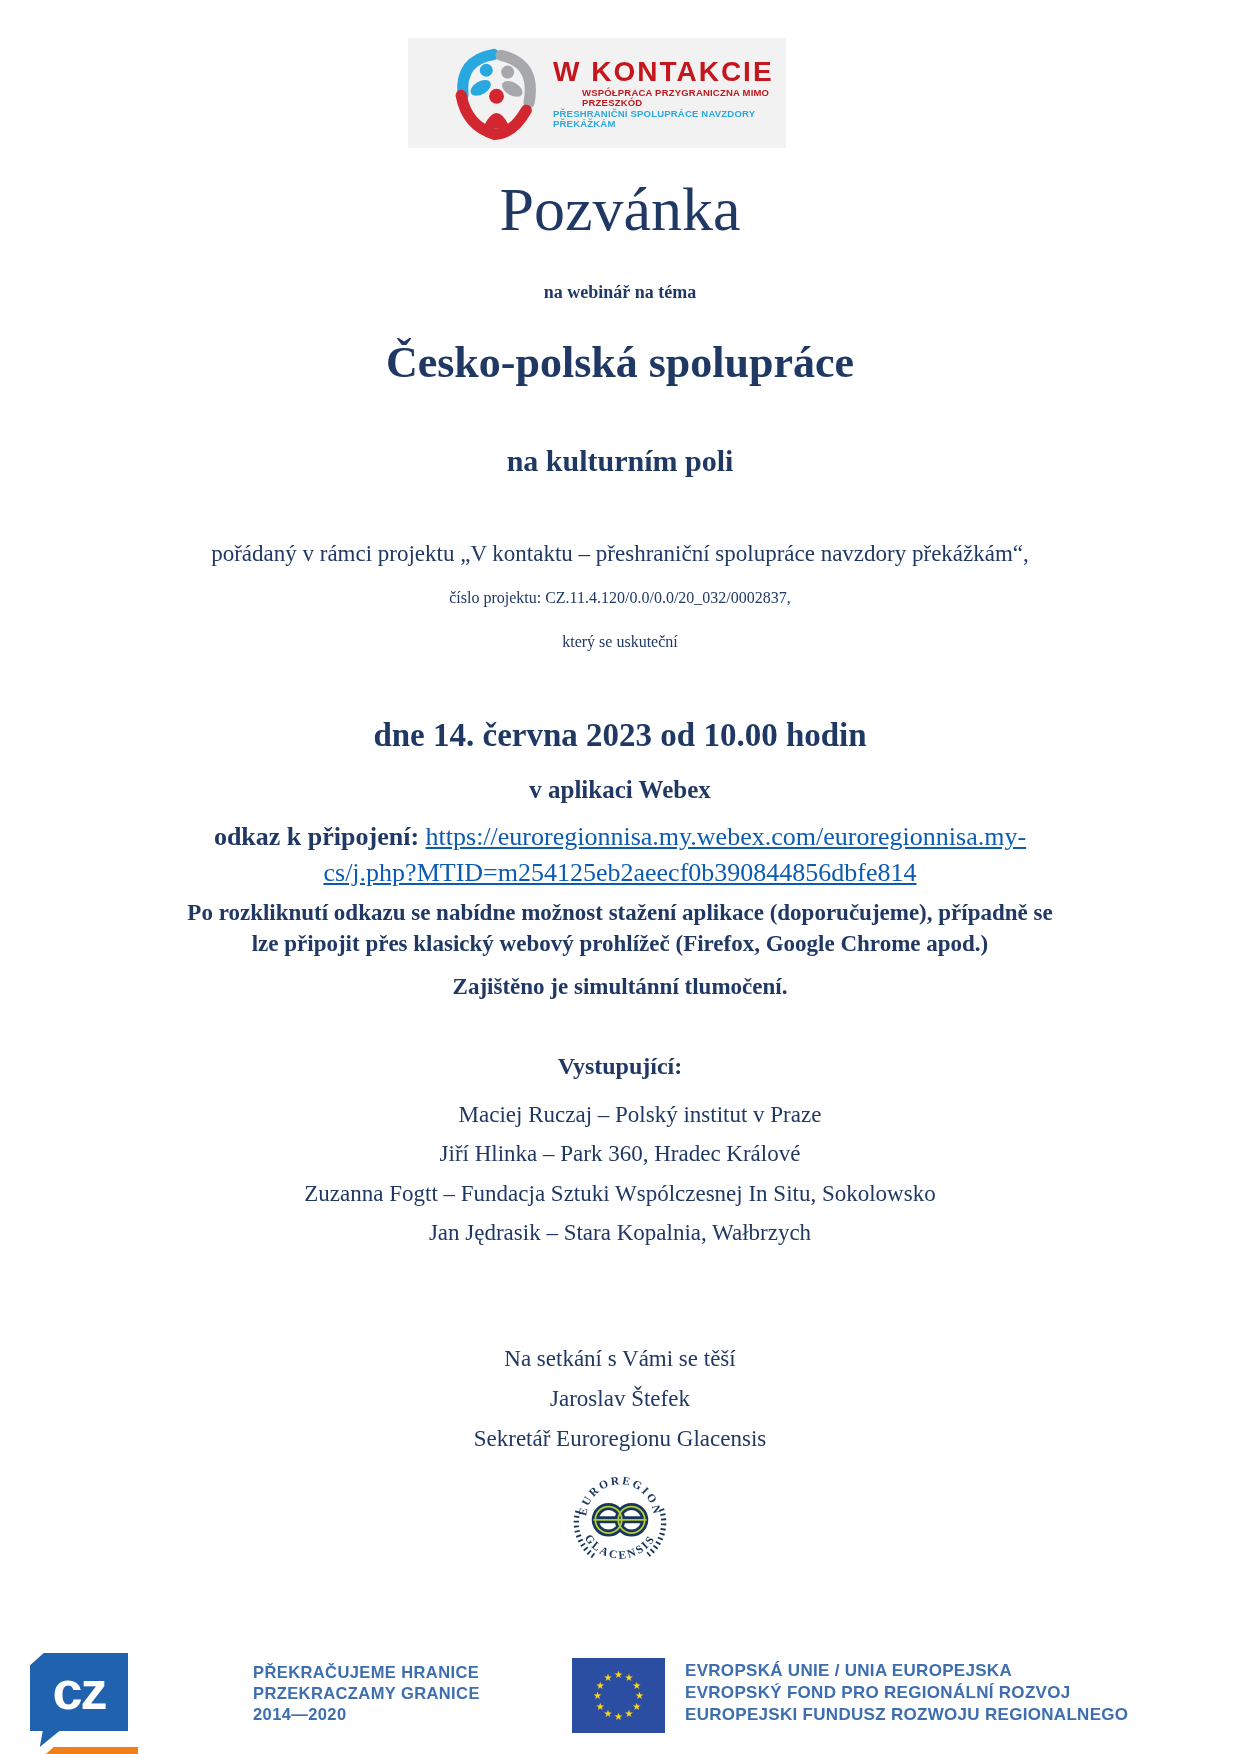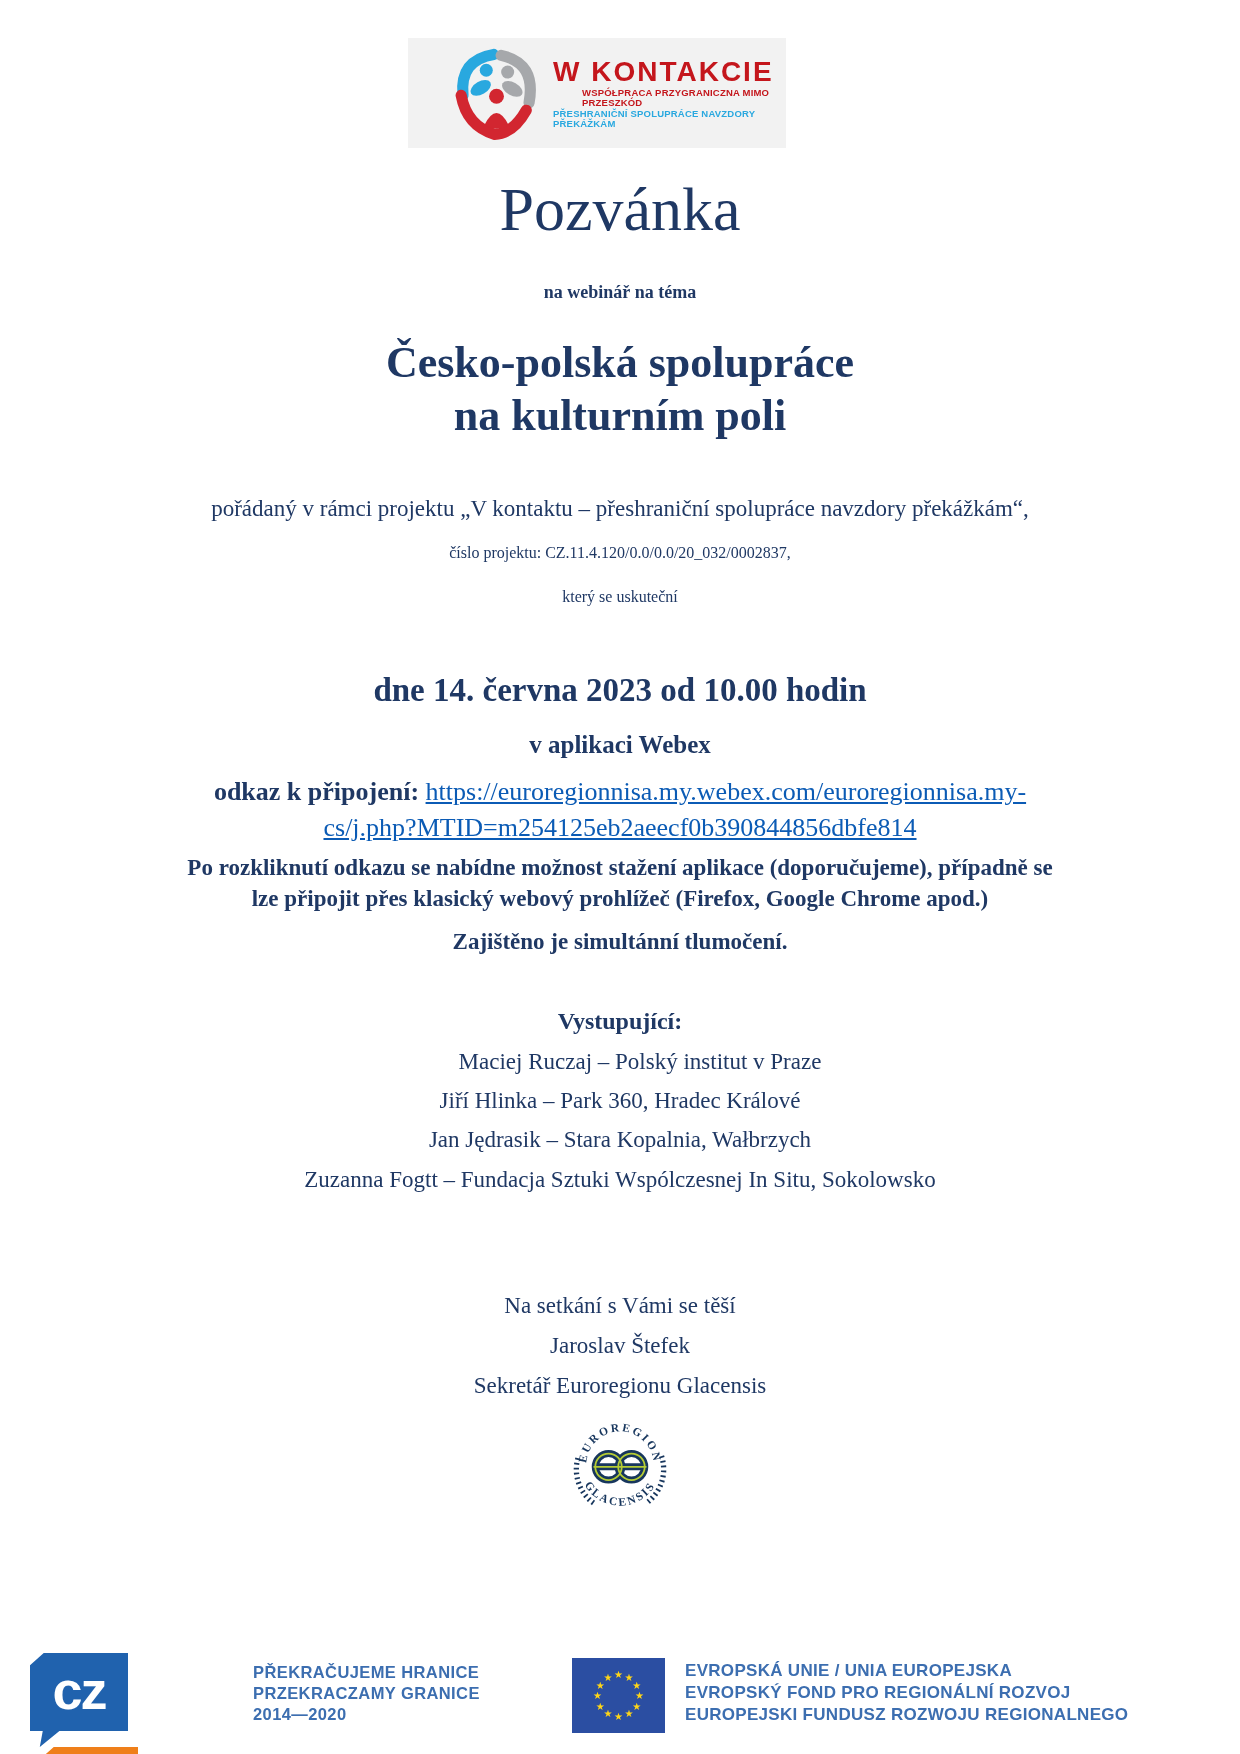--- a/index.html
+++ b/index.html
@@ -18,33 +18,33 @@
   .logo-text{margin-left:10px;font-family:"Liberation Sans",sans-serif;line-height:1;}
   .logo-l1{color:#C4161C;font-weight:700;font-size:28px;letter-spacing:2px;}
   .logo-l1s{color:#C4161C;font-weight:700;font-size:9.5px;letter-spacing:0.2px;margin-top:2px;margin-left:29px;}
   .logo-l2{color:#29A8DF;font-weight:700;font-size:31px;letter-spacing:4px;margin-top:3px;}
   .logo-l2s{color:#29A8DF;font-weight:700;font-size:9.5px;letter-spacing:0.2px;margin-top:2px;}
 
   
   .title{font-size:62px;font-weight:400;line-height:71px;margin:26px 0 0;}
   .subtitle{font-size:18px;font-weight:700;line-height:31px;margin-top:32px;}
   .topic1{font-size:44px;font-weight:700;line-height:53px;margin-top:28px;}
-  .topic2{font-size:44px;font-weight:700;line-height:53px;}
+  .topic2{font-size:30px;font-weight:700;line-height:53px;margin-top:45px;}
   .pline1{font-size:23px;line-height:30px;margin-top:52px;}
   .pline{font-size:16px;line-height:30px;margin-top:14px;}
   .datetime{font-size:33px;font-weight:700;line-height:40px;margin-top:58px;}
   .platform{font-size:25px;font-weight:700;line-height:30px;margin-top:20px;}
   .linkline{font-size:26px;line-height:36px;margin-top:14px;}
   .link-label{font-weight:700;}
   .weblink{color:#0B5BB5;text-decoration:underline;cursor:pointer;}
   .note{font-size:23px;font-weight:700;line-height:31px;margin-top:6px;}
   .interp{font-size:23px;font-weight:700;line-height:31px;margin-top:12px;}
   .speakers-heading{font-size:24px;font-weight:700;line-height:29px;margin-top:50px;}
   .speaker{font-size:23px;line-height:28px;margin-top:11px;}
-  .speaker.first{margin-top:12px;padding-left:40px;}
+  .speaker.first{margin-top:20px;padding-left:40px;}
   .speaker.last{margin-top:12px;}
   .closing1{font-size:23px;line-height:28px;margin-top:98px;}
   .closing{font-size:23px;line-height:28px;margin-top:12px;}
   .glacensis-wrap{margin-top:12px;}
   .gl-arc{font-family:"Liberation Serif",serif;font-size:13px;font-weight:700;fill:#17365D;letter-spacing:2.5px;}
 
   
   .footer{position:absolute;left:0;top:1608px;width:1240px;height:146px;text-align:left;}
   .czpl-tiles{position:absolute;left:30px;top:7px;display:flex;flex-direction:column;}
   .tile{width:98px;height:94px;position:relative;font-family:"Liberation Sans",sans-serif;}
@@ -99,22 +99,22 @@
 
   <div class="note">
     <span>Po rozkliknutí odkazu se nabídne možnost stažení aplikace (doporučujeme), případně se</span><br>
     <span>lze připojit přes klasický webový prohlížeč (Firefox, Google Chrome apod.)</span>
   </div>
   <div class="interp">Zajištěno je simultánní tlumočení.</div>
 
   <div class="speakers-heading">Vystupující:</div>
   <div class="speaker first">Maciej Ruczaj – Polský institut v Praze</div>
   <div class="speaker">Jiří Hlinka – Park 360, Hradec Králové</div>
+  <div class="speaker last">Zuzanna Fogtt – Fundacja Sztuki Wspólczesnej In Situ, Sokolowsko</div>
   <div class="speaker">Jan Jędrasik – Stara Kopalnia, Wałbrzych</div>
-  <div class="speaker last">Zuzanna Fogtt – Fundacja Sztuki Wspólczesnej In Situ, Sokolowsko</div>
 
   <div class="closing1">Na setkání s Vámi se těší</div>
   <div class="closing">Jaroslav Štefek</div>
   <div class="closing">Sekretář Euroregionu Glacensis</div>
 
   <div class="glacensis-wrap">
     <svg width="106" height="106" viewBox="0 0 120 120" xmlns="http://www.w3.org/2000/svg">
       <defs>
         <path id="gl-top" d="M22,60 A38,38 0 0 1 98,60"></path>
         <path id="gl-bot" d="M14,60 A46,46 0 0 0 106,60"></path>

